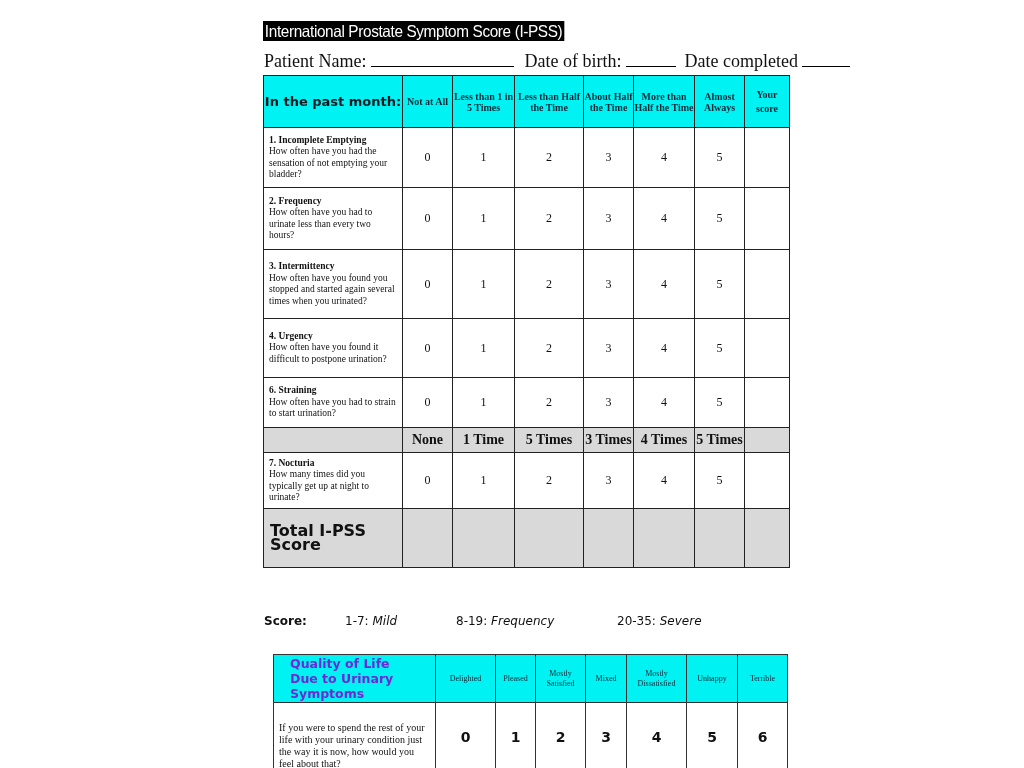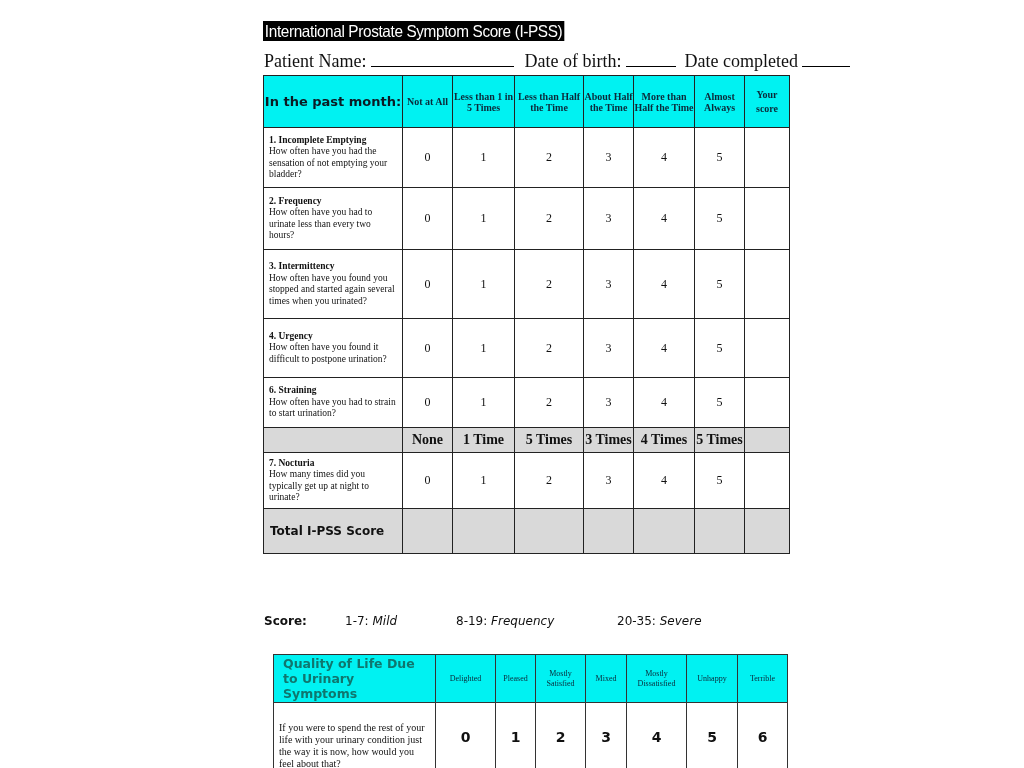--- a/index.html
+++ b/index.html
@@ -17,28 +17,28 @@
   #main-table { left:263px; top:75px; width:526px; }
   #main-table td, #main-table th { border:1.5px solid #222; padding:0; }
   .hdr { background:#00f2f2; color:#0b2a3a; font-weight:bold; font-size:10px; text-align:center; line-height:11px; }
   .hdr-big { font-family:"DejaVu Sans", sans-serif; font-size:13px; line-height:16px; color:#0b1b24; }
   .hdr-score { font-size:10px; line-height:14px; }
   .q { font-size:9.5px; line-height:11.5px; padding:3px 5px !important; text-align:left; vertical-align:middle; }
   .q b { display:block; }
   .val { text-align:center; font-size:12px; vertical-align:middle; }
   .grey { background:#d9d9d9; }
   .freq { text-align:center; font-weight:bold; font-size:14px; }
-  .total { font-family:"DejaVu Sans", sans-serif; font-weight:bold; font-size:12px; line-height:14px; padding:15px 6px !important; text-align:left; }
+  .total { font-family:"DejaVu Sans", sans-serif; font-weight:bold; font-size:16px; line-height:14px; padding:15px 6px !important; text-align:left; }
   .score-legend { position:absolute; top:614px; left:264px; font-family:"DejaVu Sans", sans-serif; font-size:12px; white-space:nowrap; }
   .score-legend span { position:absolute; top:0; }
   .score-legend i { }
   #qol-table { left:273px; top:654px; width:514px; }
   #qol-table td { border:1.5px solid #333; padding:0; }
   .qhdr { background:#00f2f2; color:#0b2a3a; font-size:8px; text-align:center; line-height:10px; }
-  .qhdr-big { font-family:"DejaVu Sans", sans-serif; font-weight:bold; font-size:12.5px; line-height:15px; text-align:left; padding:1px 9px !important; color:#0f766e; }
+  .qhdr-big { font-family:"DejaVu Sans", sans-serif; font-weight:bold; font-size:12.5px; line-height:15px; text-align:left; padding:1px 16px !important; color:#6d28d9; }
   .qq { font-size:10px; line-height:12px; padding:0 5px !important; text-align:left; vertical-align:bottom; }
   .qval { text-align:center; font-family:"DejaVu Sans", sans-serif; font-weight:bold; font-size:14px; vertical-align:middle; }
 </style>
 </head>
 <body>
 
 <div class="title">International Prostate Symptom Score (I-PSS)</div>
 
 <div class="patient-line">
   <span>Patient Name:</span>

